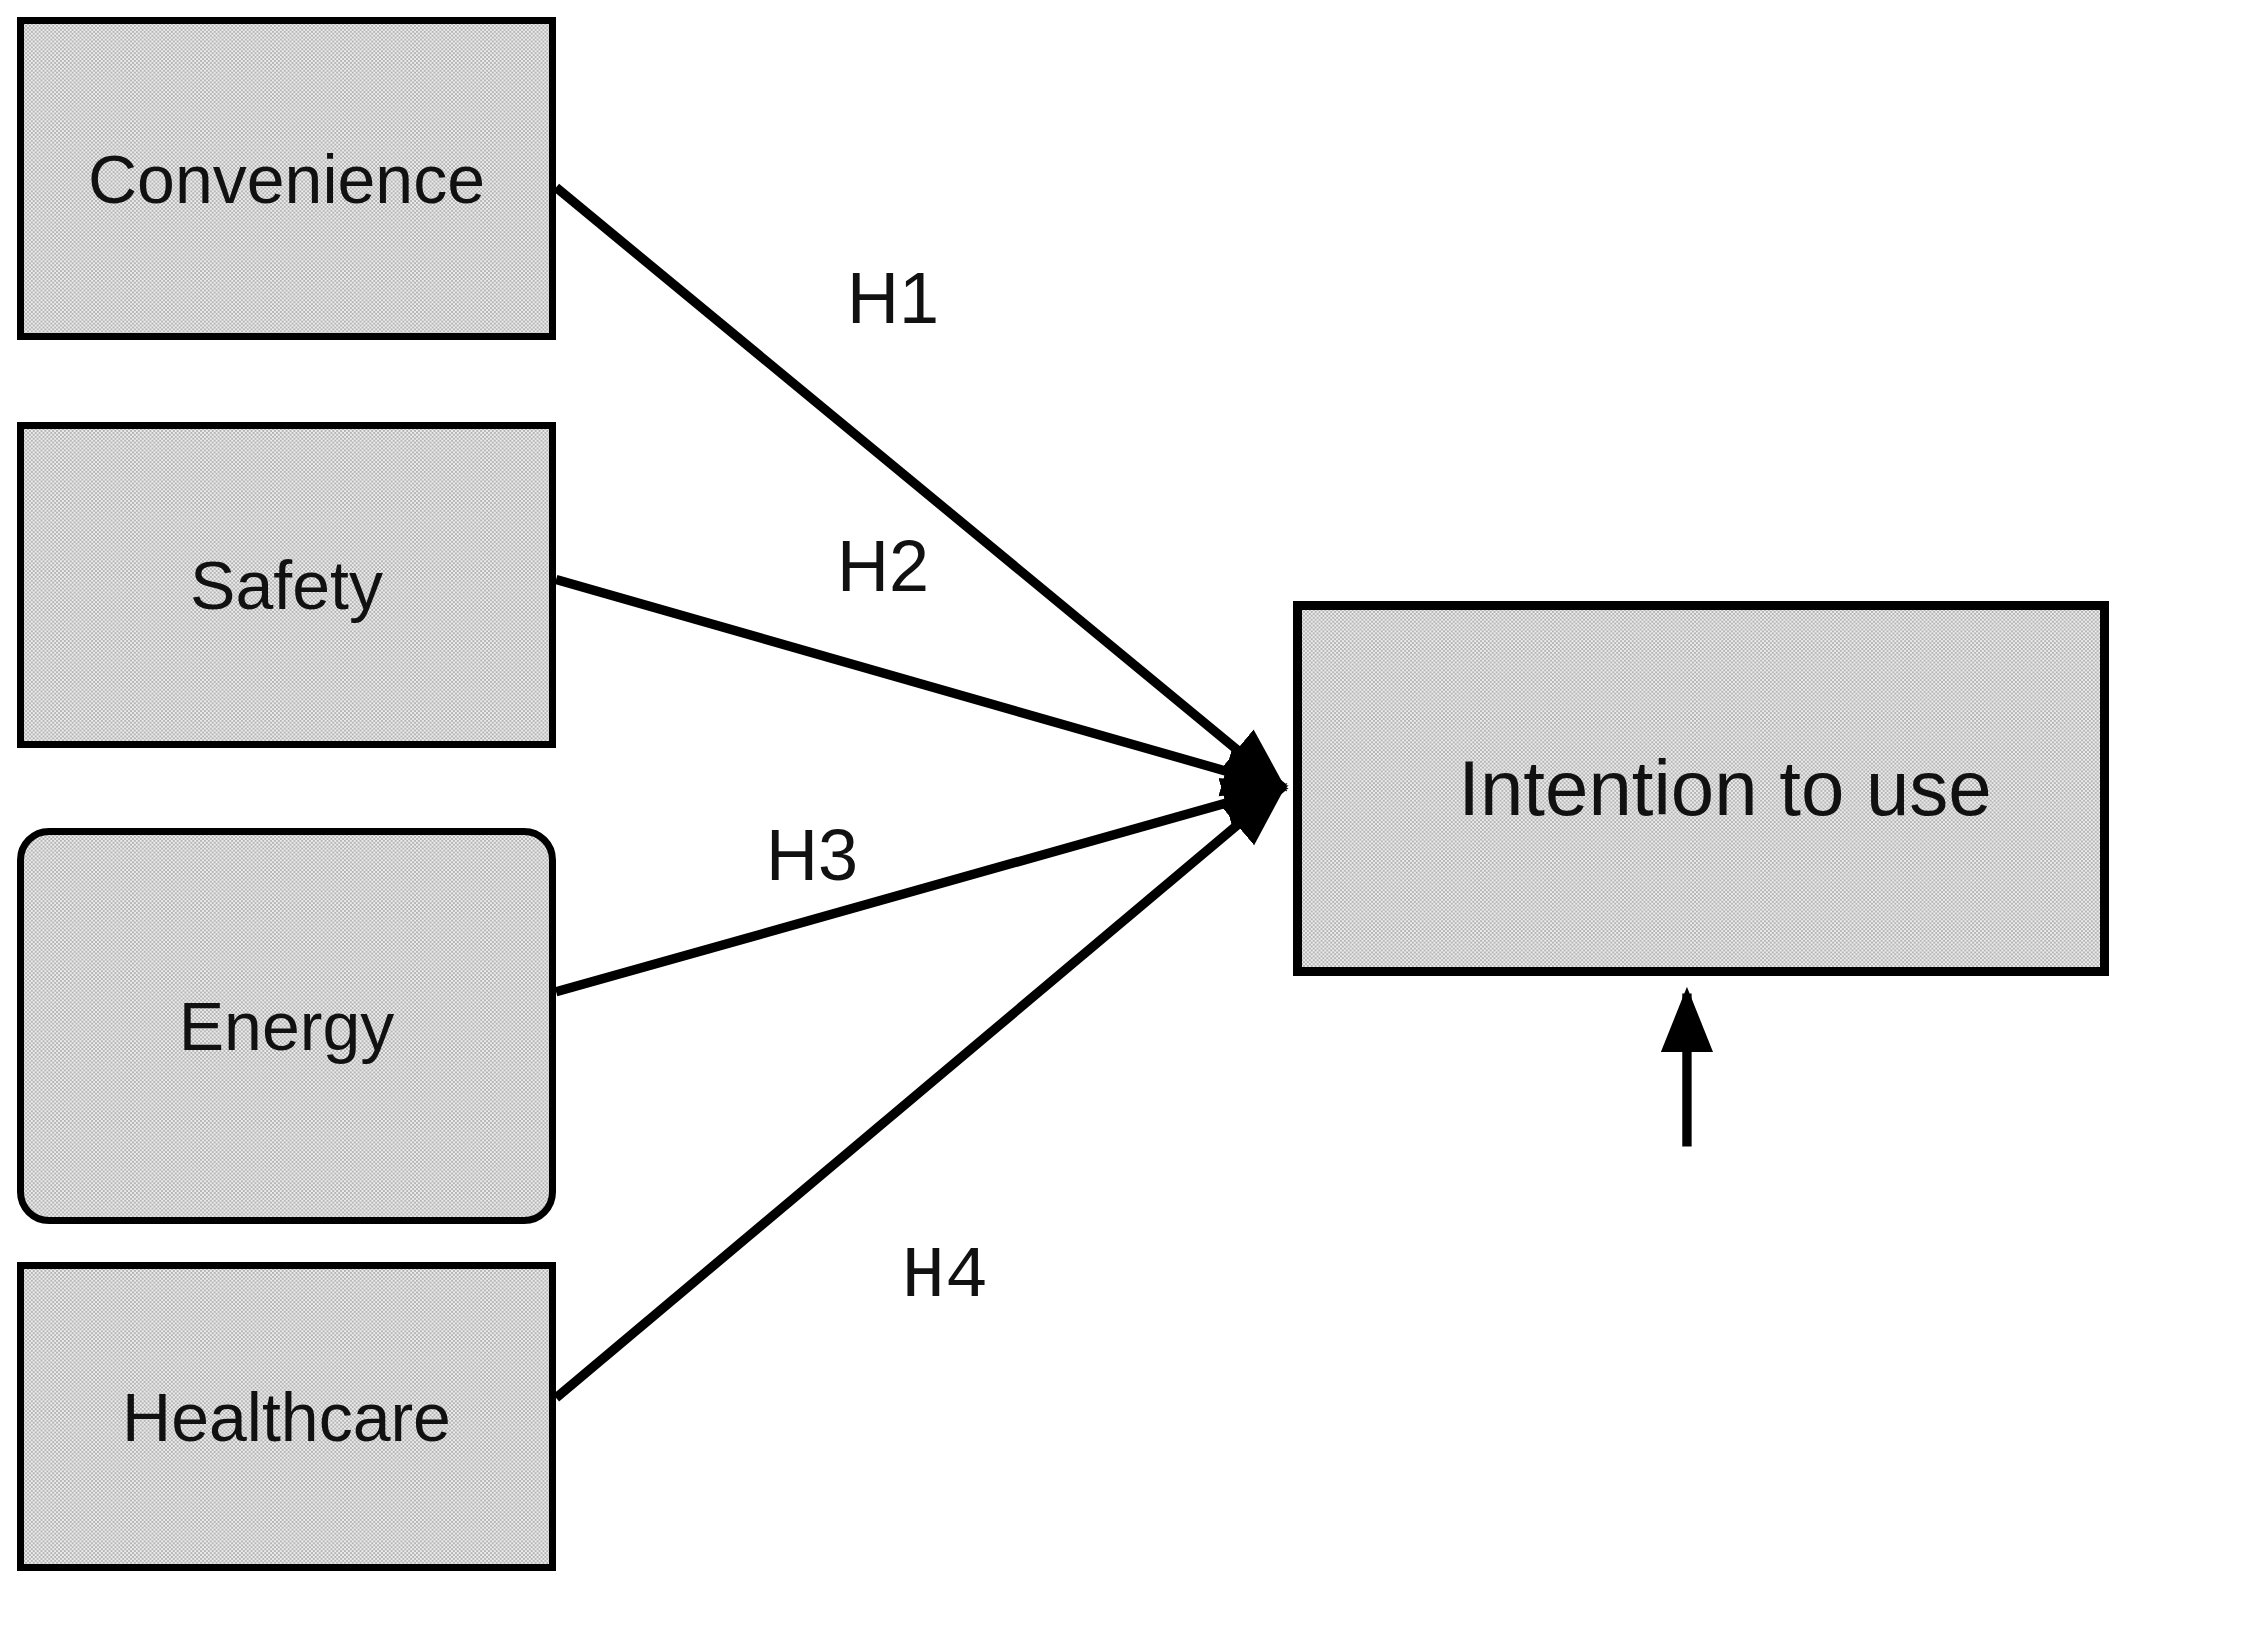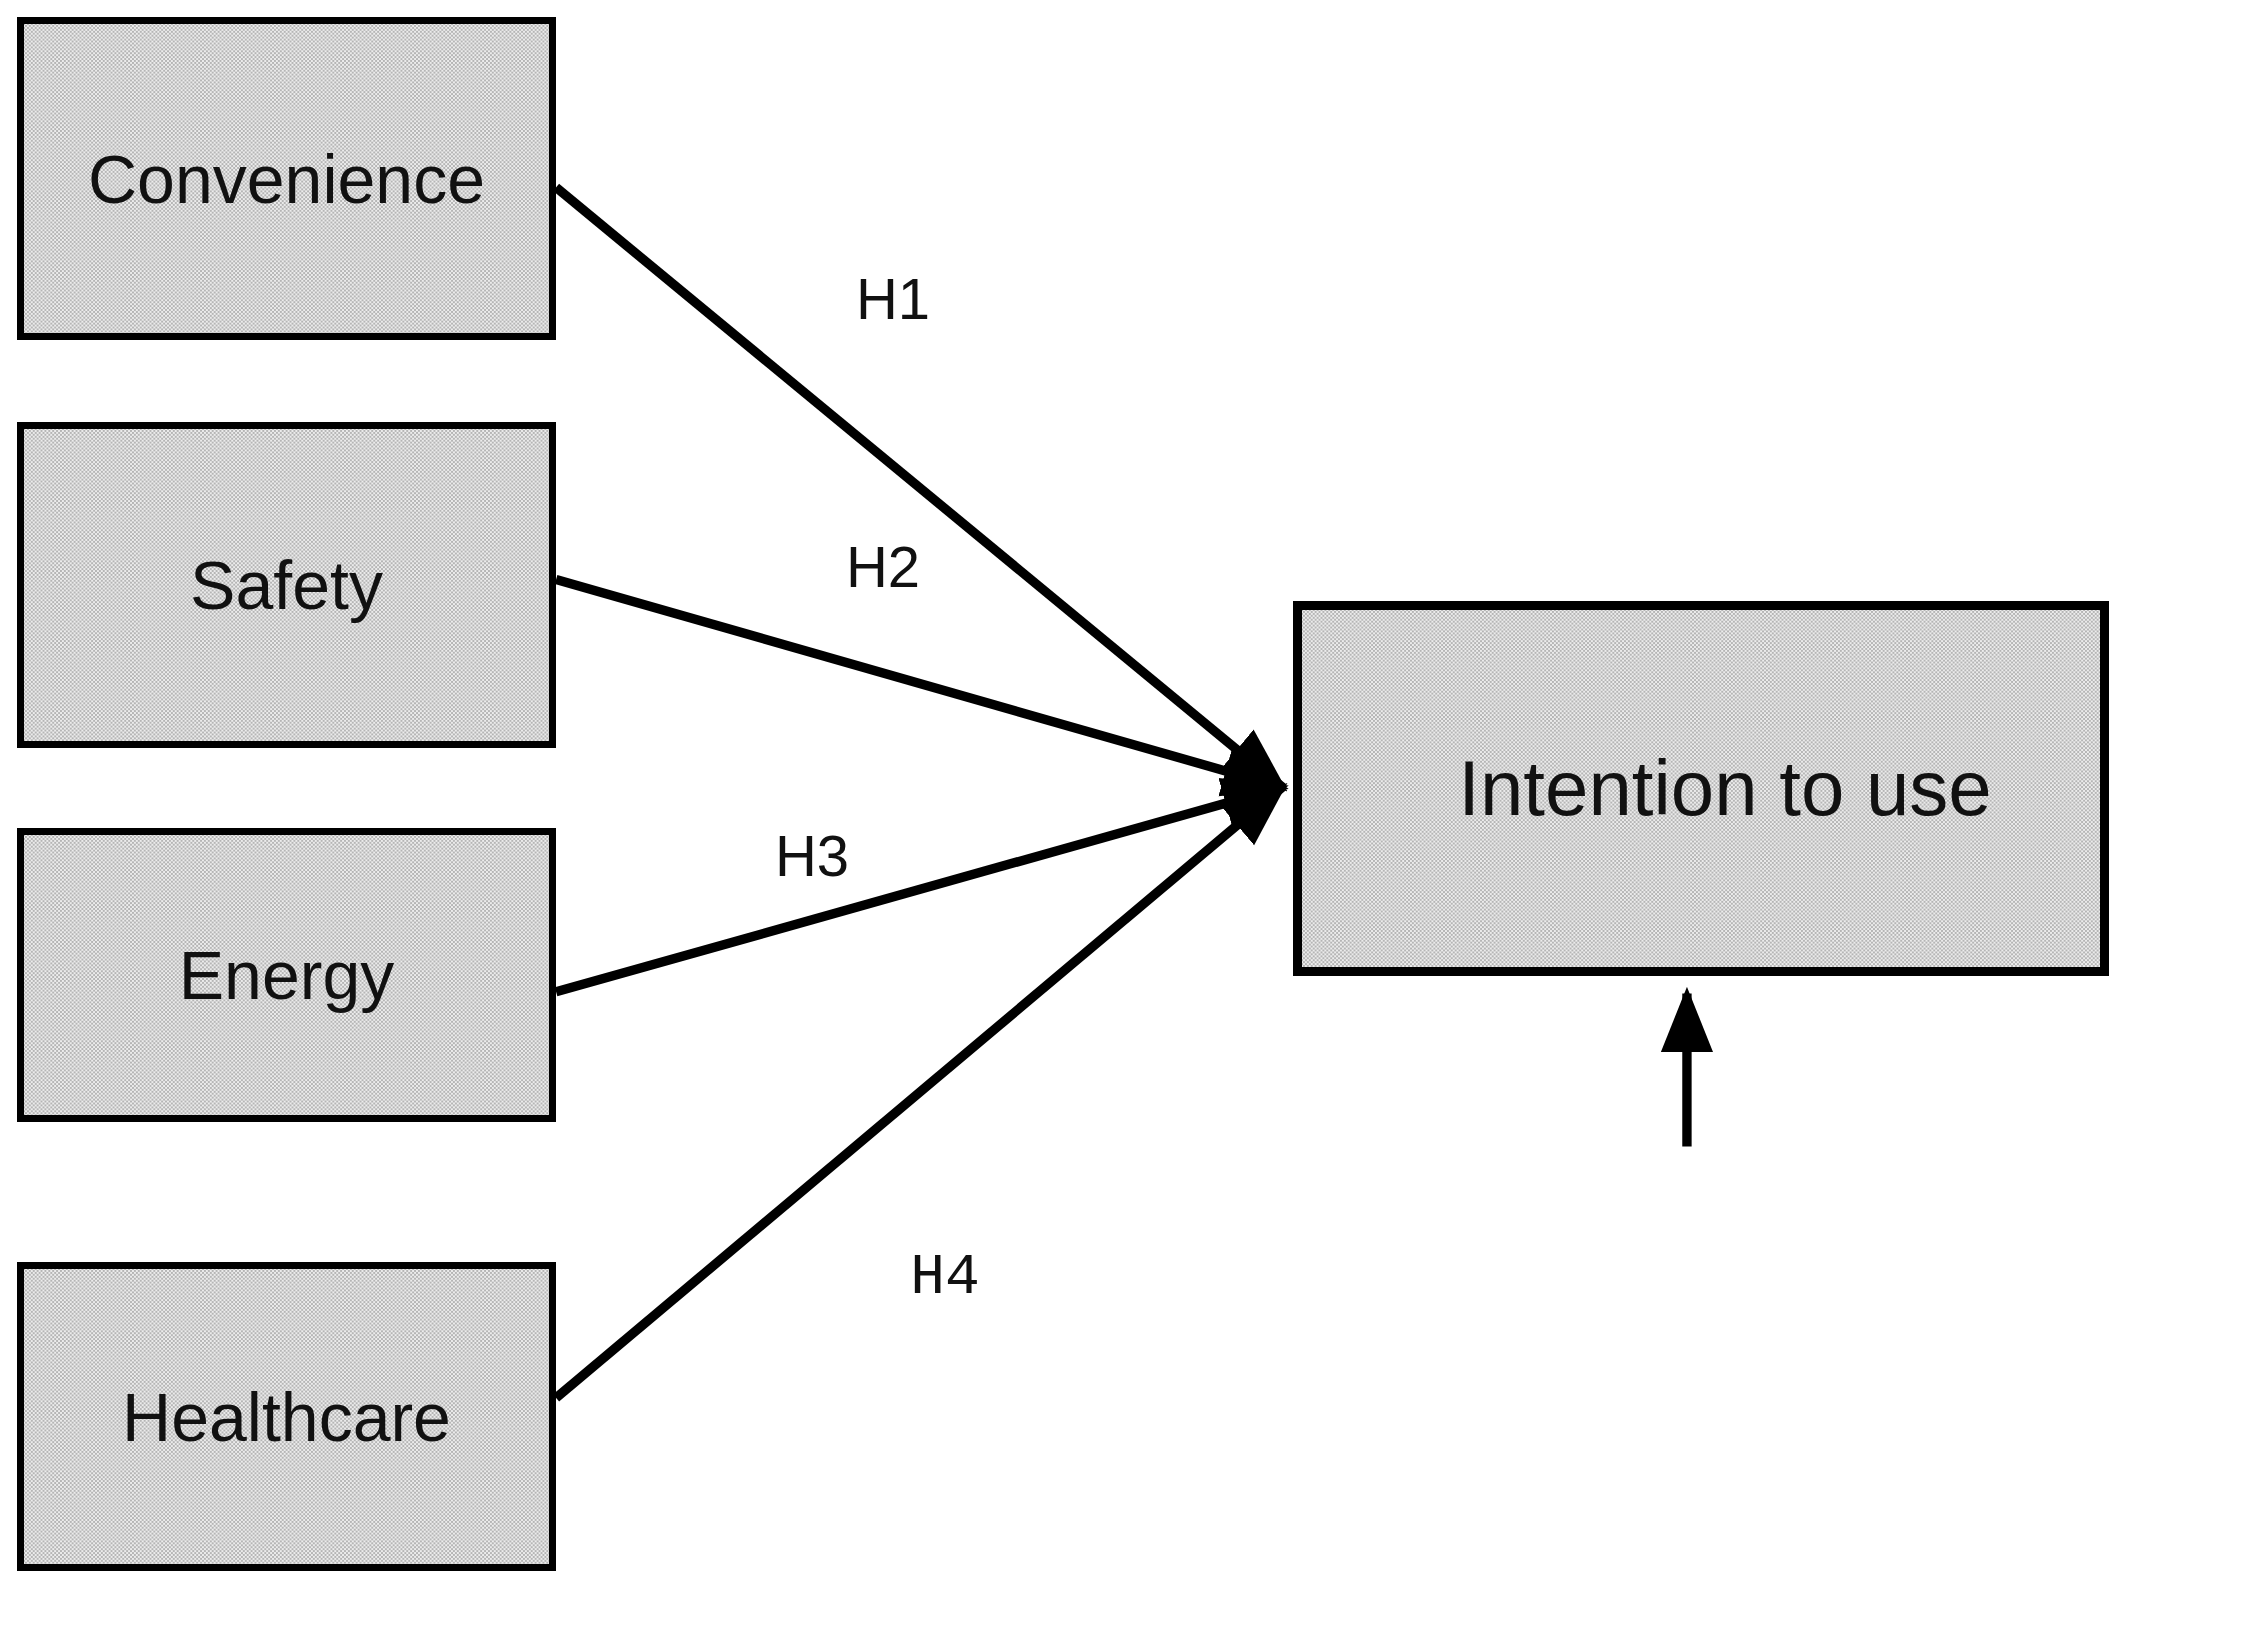--- a/index.html
+++ b/index.html
@@ -21,21 +21,21 @@
     background-position:0 0, 2px 2px;
   }
   .node{
     position:absolute;box-sizing:border-box;border:7.8px solid var(--box-border);
     display:flex;align-items:center;justify-content:center;text-align:center;
   }
   .predictor{left:17px;width:539px;font-size:68px;}
   .outcome{left:1293px;top:601px;width:816px;height:375px;border-width:9.4px;font-size:78px;padding-left:48px;}
   .hlabel{
     position:absolute;transform:translate(-50%,-50%);
-    font-size:58px;color:var(--text);white-space:nowrap;
+    font-size:72px;color:var(--text);white-space:nowrap;
   }
   .control-panel{
     position:absolute;box-sizing:border-box;
     left:1140px;top:1154px;width:1110px;height:453px;
     border:7.8px dotted var(--dashed-border);background:#ffffff;
   }
   .control-title{
     position:absolute;left:0;top:28px;width:100%;text-align:center;
     font-size:62px;color:var(--text);
   }
@@ -62,21 +62,21 @@
     <line x1="712" y1="1790" x2="1642" y2="1008" marker-end="url(#arrow)"></line>
     <line x1="2160" y1="1468" x2="2160" y2="1272" marker-end="url(#arrow)"></line>
   </svg>
 
   <div class="node predictor stipple" style="top:17px;height:323px;">
     <span>Convenience</span>
   </div>
   <div class="node predictor stipple" style="top:422px;height:326px;">
     <span>Safety</span>
   </div>
-  <div class="node predictor stipple" style="top:828px;height:294px;">
+  <div class="node predictor stipple" style="top:828px;height:396px;border-radius:32px;">
     <span>Energy</span>
   </div>
   <div class="node predictor stipple" style="top:1242px;height:309px;margin-top:20px;">
     <span>Healthcare</span>
   </div>
 
   <div class="node outcome stipple">
     <span>Intention to use</span>
   </div>
 

